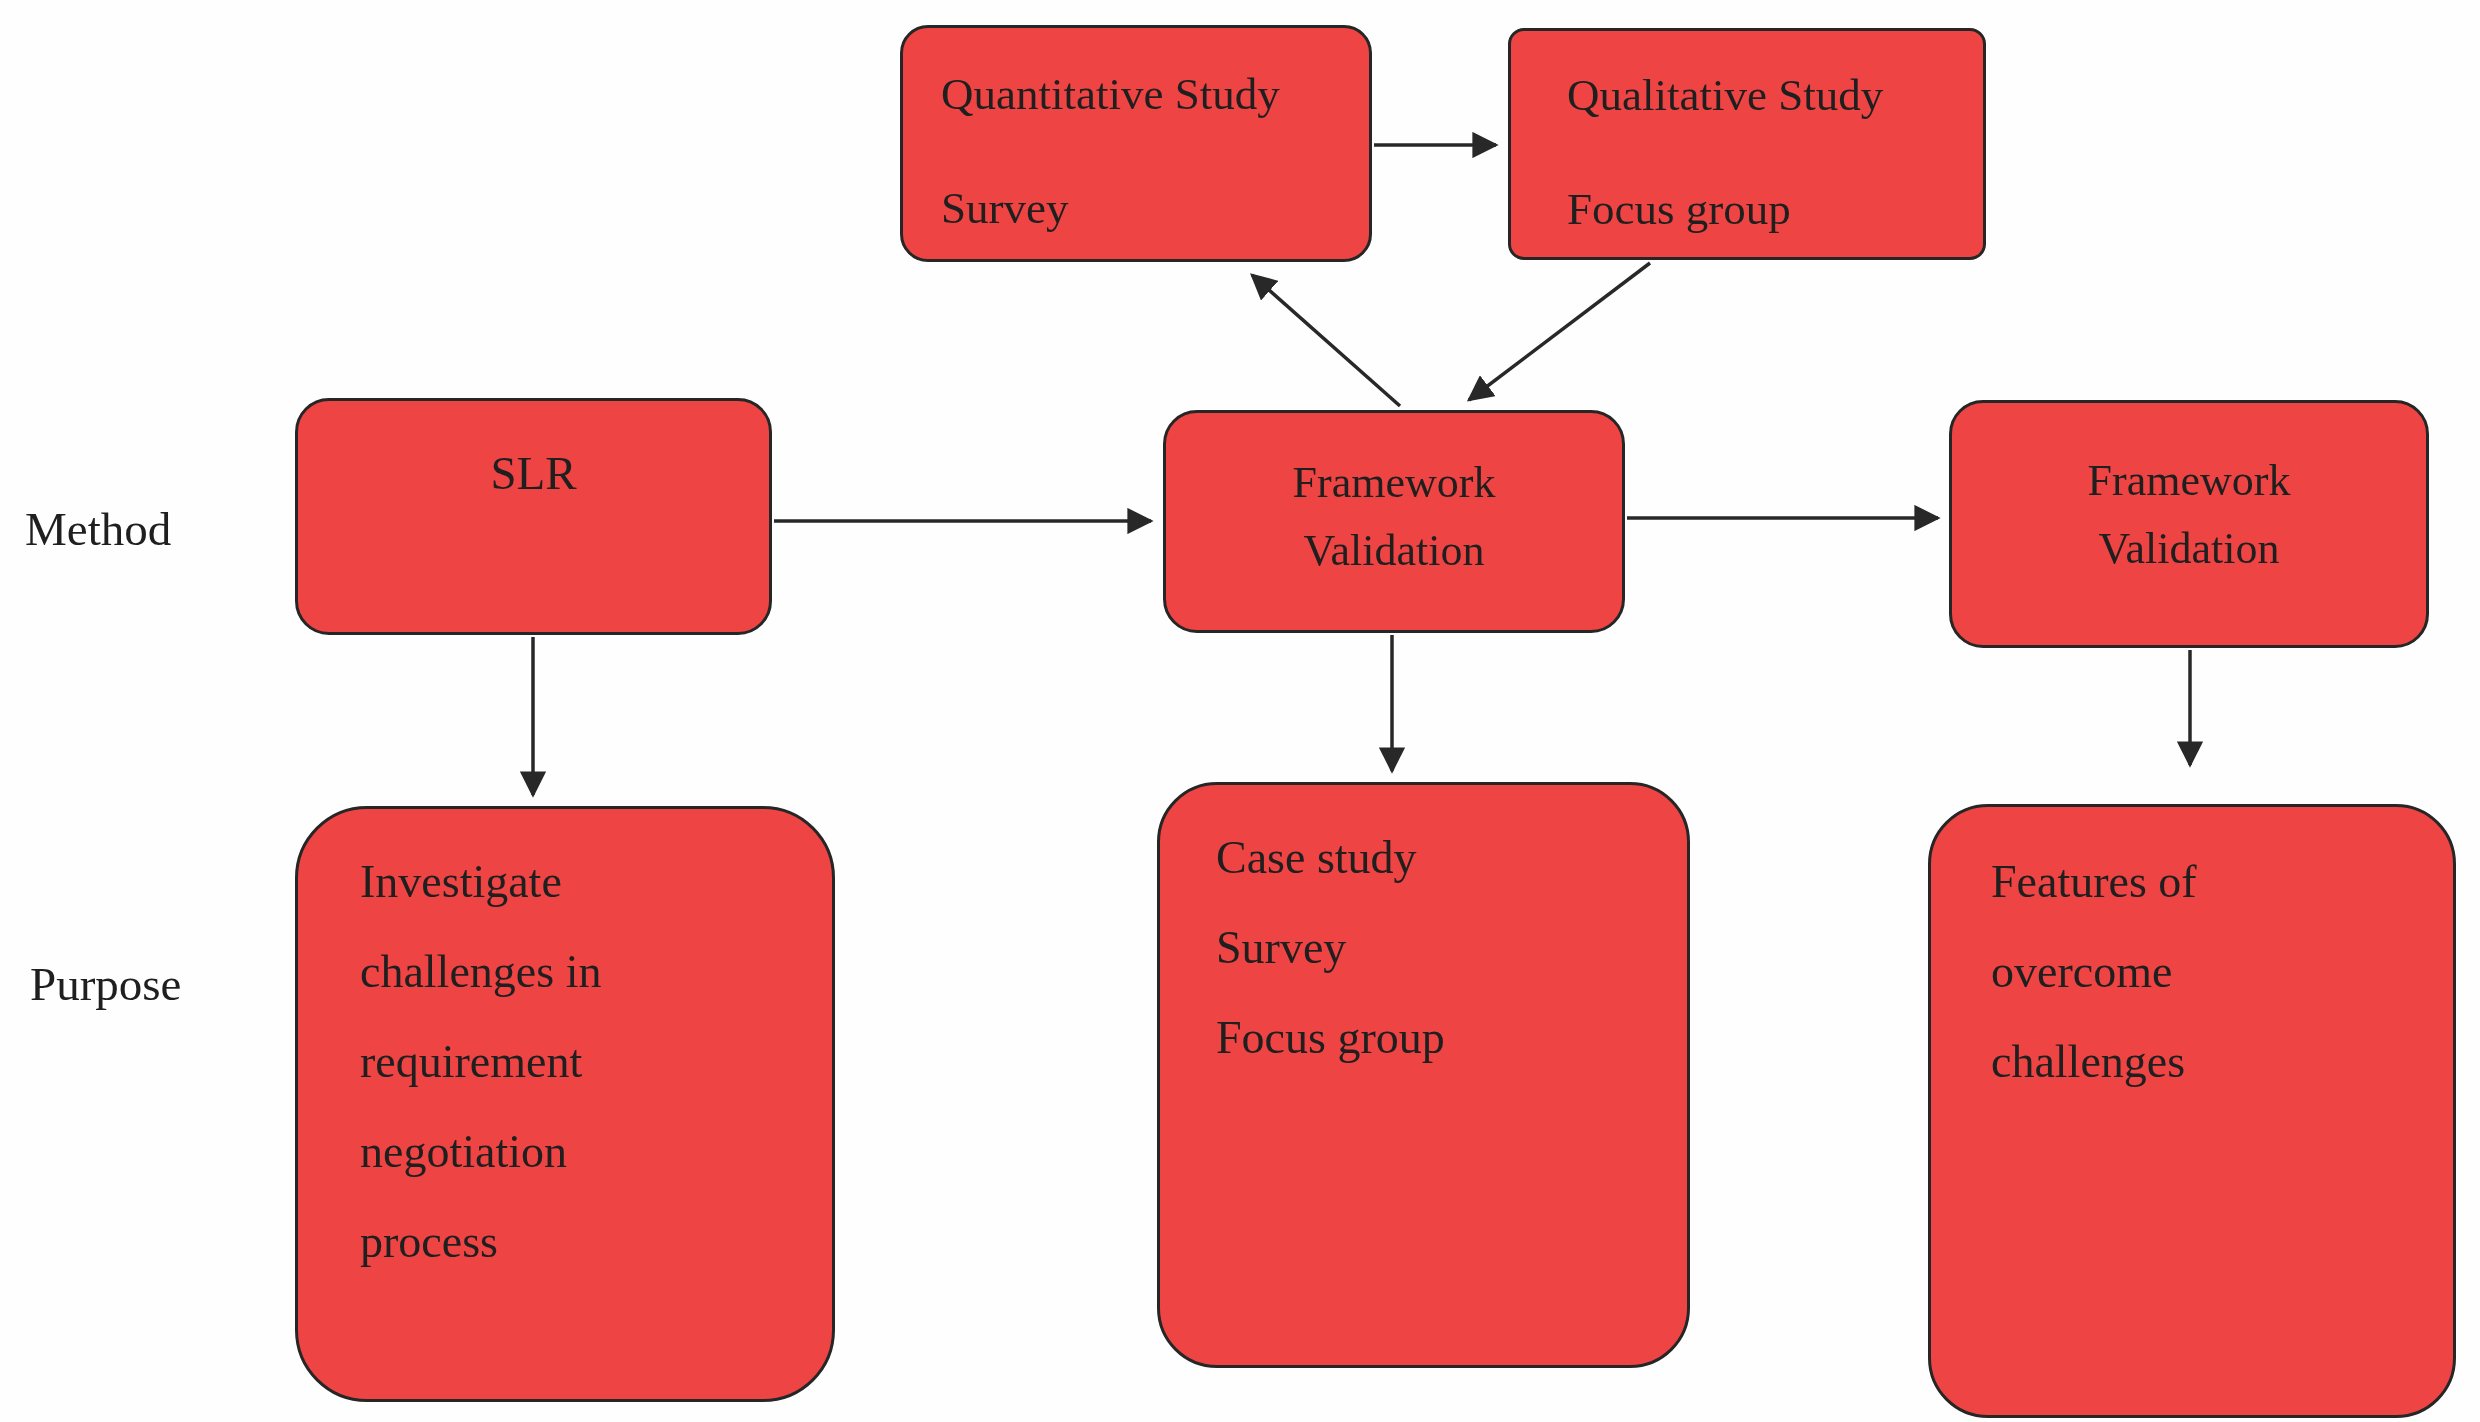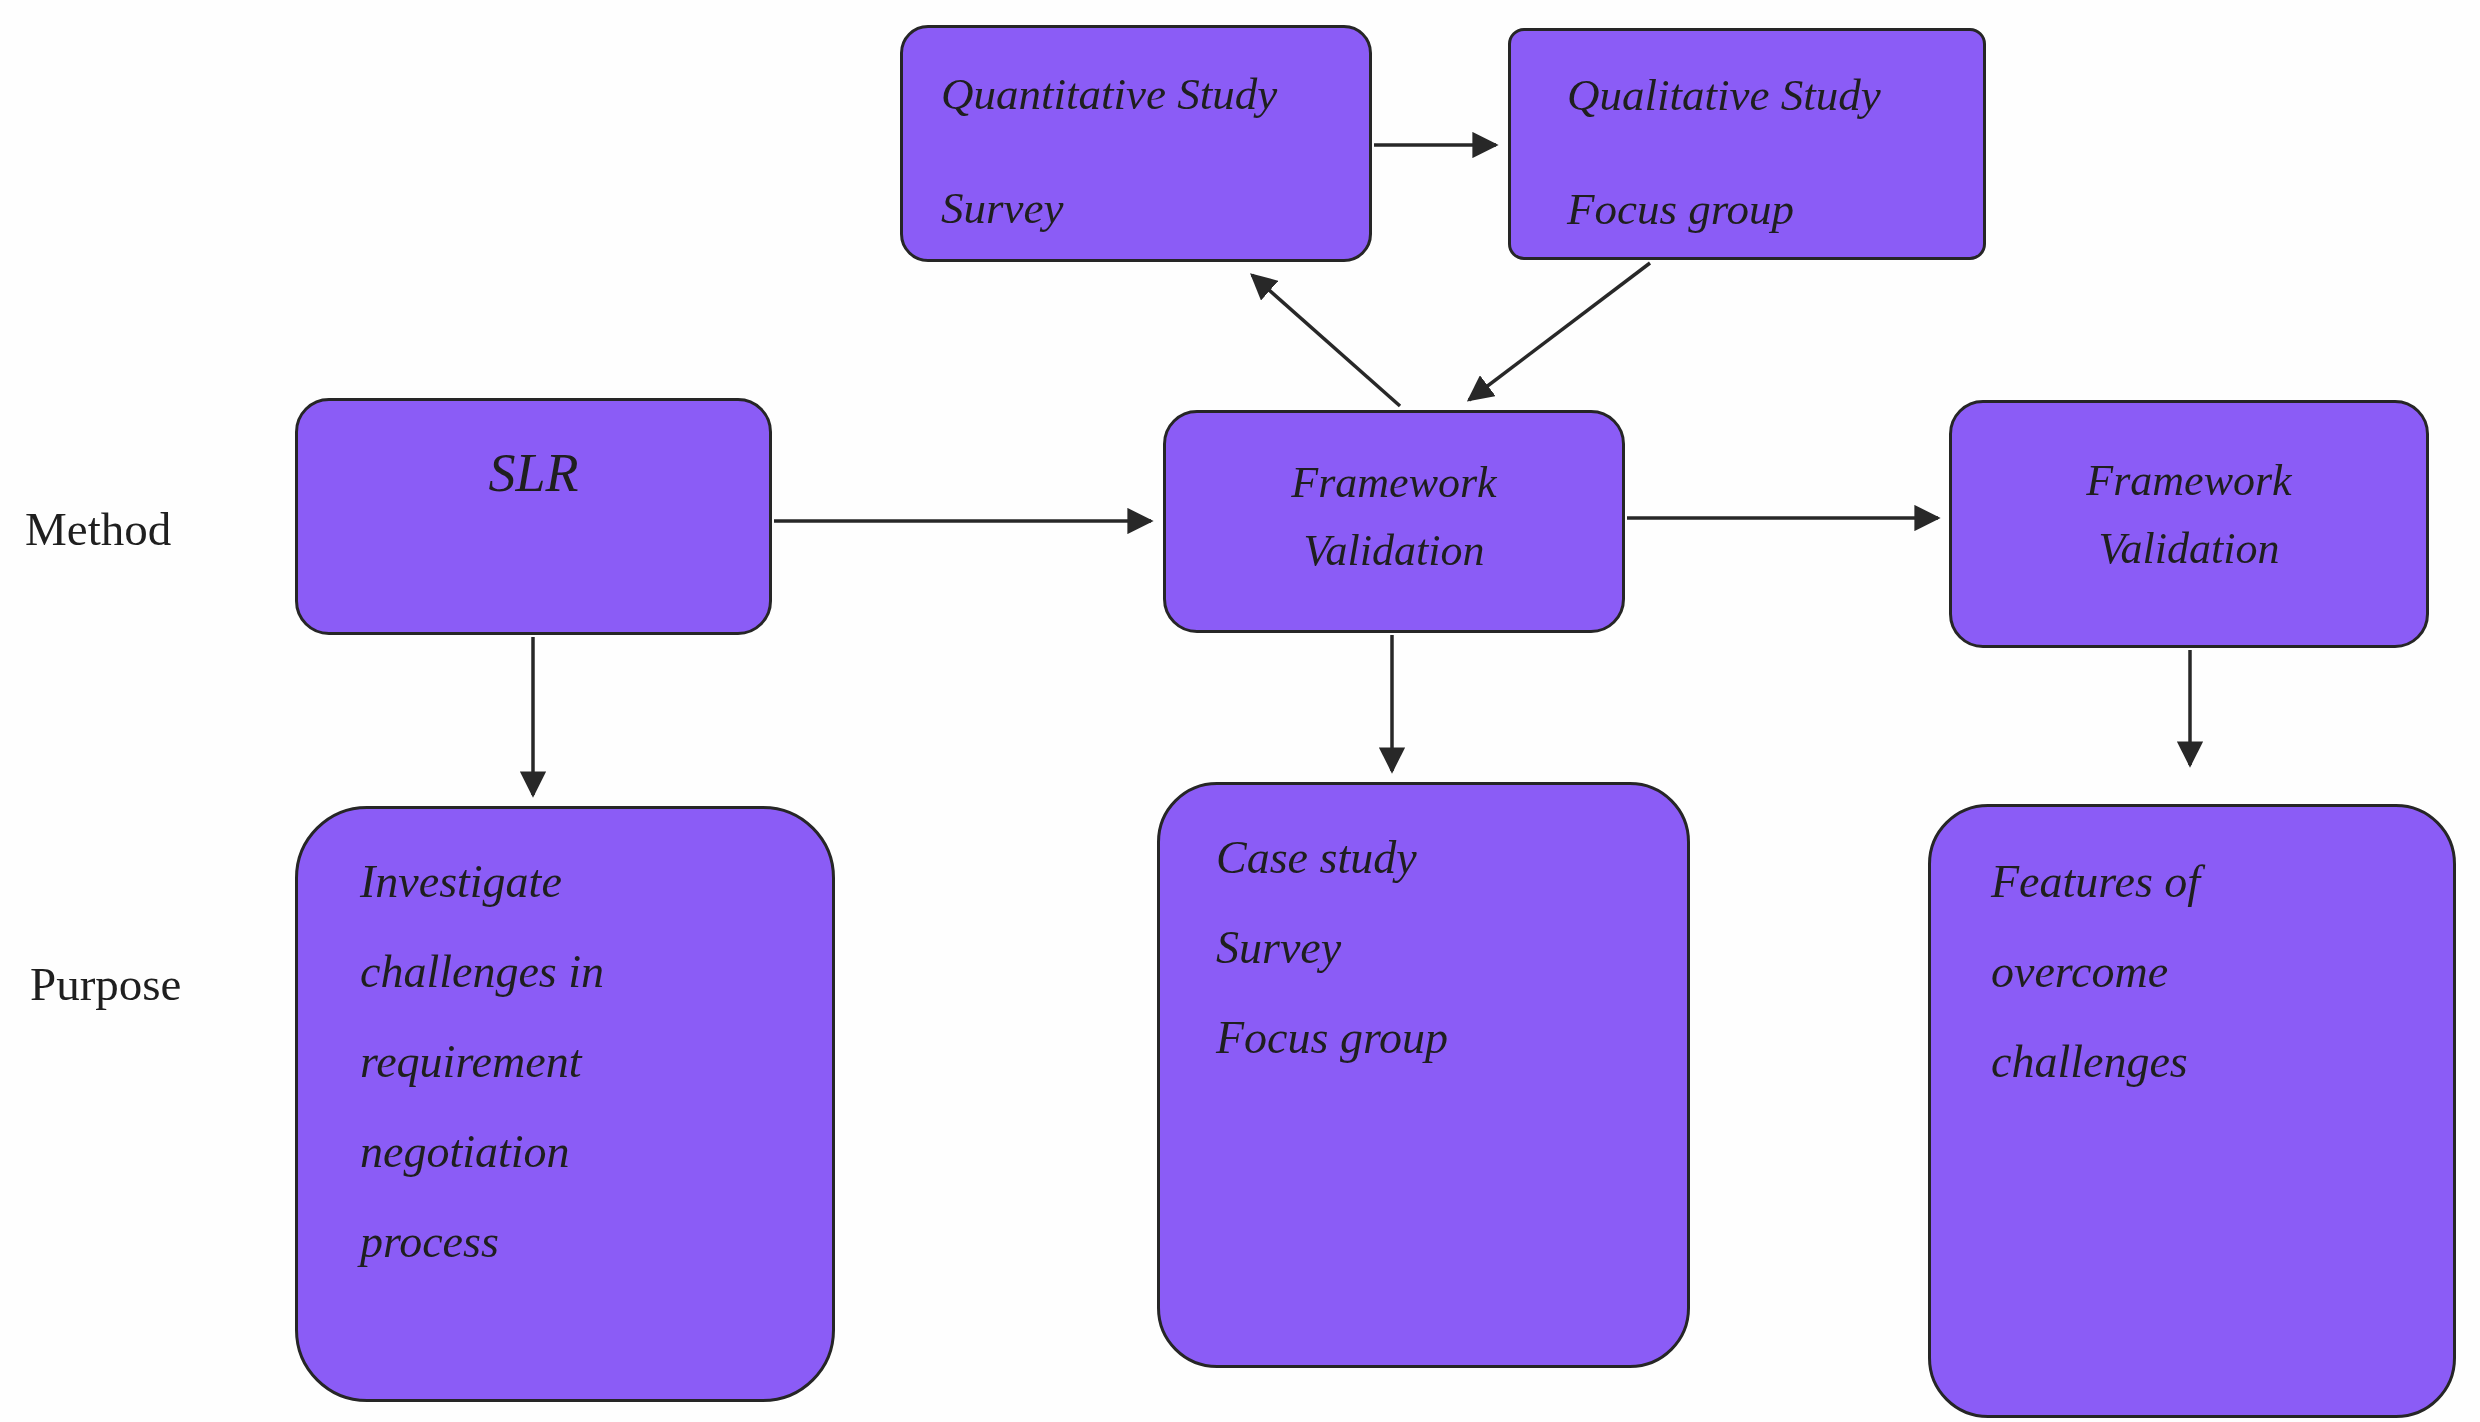--- a/index.html
+++ b/index.html
@@ -20,22 +20,21 @@
     position: absolute;
     left: 0;
     top: 0;
     width: 2480px;
     height: 1422px;
   }
   .box {
     position: absolute;
     box-sizing: border-box;
     border: 3.5px solid #262626;
-    background: #8b5cf6;
-    font-style: italic;
+    background: #ef4444;
   }
   .rowlabel {
     position: absolute;
     font-weight: normal;
     font-size: 47px;
     line-height: 52px;
     white-space: nowrap;
   }
   .nowrap { white-space: nowrap; }
 
@@ -52,21 +51,21 @@
     padding: 34px 16px 0 56px;
     font-size: 45px; line-height: 60px;
   }
   .study-line2 { margin-top: 54px; }
 
   
   #box-slr {
     left: 295px; top: 398px; width: 477px; height: 237px;
     border-radius: 34px;
     padding-top: 44px; text-align: center;
-    font-size: 54px; line-height: 56px;
+    font-size: 47px; line-height: 56px;
   }
   #box-fv {
     left: 1163px; top: 410px; width: 462px; height: 223px;
     border-radius: 34px;
     padding-top: 36px; text-align: center;
     font-size: 44px; line-height: 68px;
   }
   #box-fd {
     left: 1949px; top: 400px; width: 480px; height: 248px;
     border-radius: 34px;

